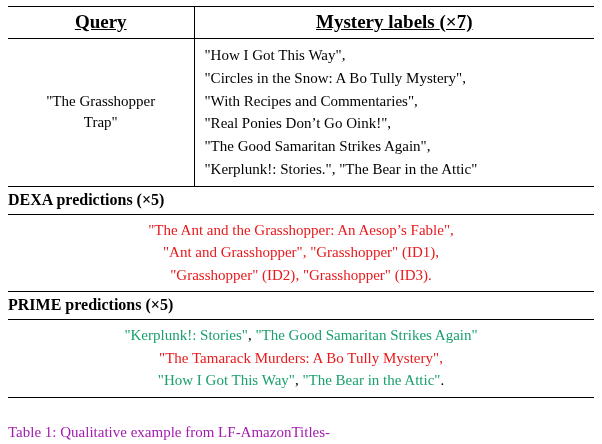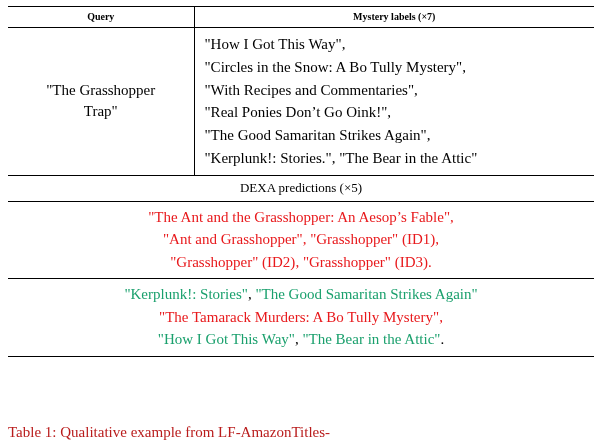--- a/index.html
+++ b/index.html
@@ -39,23 +39,24 @@
     border-bottom: 1.4px solid #000;
   }
   .thin-bottom td {
     border-bottom: 0.9px solid #000;
   }
   .vline {
     border-left: 0.9px solid #000;
   }
   .hdr {
     font-weight: bold;
-    font-size: 10px;
+    font-size: 19px;
     text-align: center;
     padding: 4px 0 5px 0 !important;
+    text-decoration: underline;
   }
   .hdr .count {
     font-weight: bold;
   }
   .colq {
     width: 186px;
   }
   .colp {
     width: 400px;
   }
@@ -68,23 +69,22 @@
   .labels-cell {
     font-size: 15px;
     line-height: 1.52;
     padding: 5px 0 5px 10px !important;
     text-align: left;
   }
   .labels-cell div {
     white-space: nowrap;
   }
   .section-hdr {
-    font-weight: normal;
-    font-size: 13px;
-    text-align: center;
+    font-weight: bold;
+    font-size: 16px;
     padding: 4px 0 5px 0 !important;
   }
   .pred-cell {
     text-align: center;
     font-size: 15px;
     line-height: 1.5;
     padding: 4px 0 5px 0 !important;
   }
   .pred-cell div {
     white-space: nowrap;
@@ -92,21 +92,21 @@
   .red { color: #e8191c; }
   .green { color: #1aa06d; }
   .ital { }
   .caption {
     position: absolute;
     left: 8px;
     bottom: 2px;
     width: 586px;
     font-size: 15px;
     line-height: 1.35;
-    color: #b91c1c;
+    color: #a21caf;
     white-space: nowrap;
     overflow: hidden;
   }
 </style>
 </head>
 <body>
 
 <div class="page">
 
   <table class="main">
@@ -142,20 +142,26 @@
           <span>(×5)</span>
         </td>
       </tr>
       <tr class="rule-bottom">
         <td class="pred-cell" colspan="2">
           <div><span class="red">"The Ant and the Grasshopper: An Aesop’s Fable",</span></div>
           <div><span class="red">"Ant and Grasshopper", "Grasshopper" </span><span class="red ital">(ID1)</span><span class="red">,</span></div>
           <div><span class="red">"Grasshopper" </span><span class="red ital">(ID2)</span><span class="red">, "Grasshopper" </span><span class="red ital">(ID3)</span><span class="red">.</span></div>
         </td>
       </tr>
+      <tr class="thin-bottom">
+        <td class="section-hdr" colspan="2">
+          <span>PRIME predictions</span>
+          <span>(×5)</span>
+        </td>
+      </tr>
       <tr class="rule-bottom">
         <td class="pred-cell" colspan="2">
           <div><span class="green">"Kerplunk!: Stories"</span><span>, </span><span class="green">"The Good Samaritan Strikes Again"</span></div>
           <div><span class="red">"The Tamarack Murders: A Bo Tully Mystery",</span></div>
           <div><span class="green">"How I Got This Way"</span><span>, </span><span class="green">"The Bear in the Attic"</span><span>.</span></div>
         </td>
       </tr>
     </tbody>
   </table>
 

